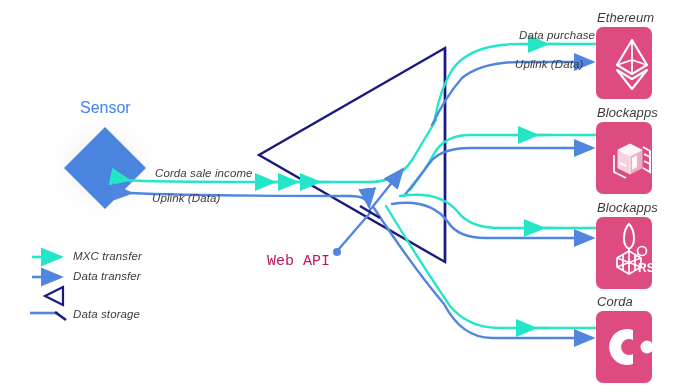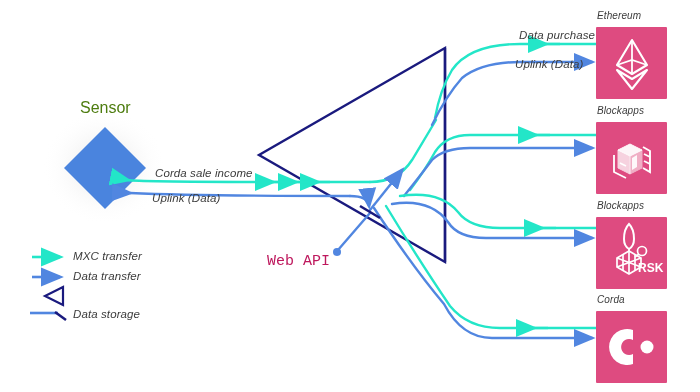--- a/index.html
+++ b/index.html
@@ -11,31 +11,31 @@
     overflow:hidden;
     position:relative;
   }
   #stage{position:absolute;left:0;top:0;width:700px;height:392px;}
   svg#diagram{position:absolute;left:0;top:0;width:700px;height:392px;display:block;}
 
   .node-label{
     position:absolute;
     font-family:"Liberation Sans",sans-serif;
     font-style:italic;
-    font-size:10px;
+    font-size:13px;
     color:#3b3b3b;
     white-space:nowrap;
     letter-spacing:.1px;
   }
   .sensor-label{
     position:absolute;
     font-family:"Liberation Sans",sans-serif;
     font-style:normal;
     font-size:16px;
-    color:#4d7c0f;
+    color:#3b82f6;
     white-space:nowrap;
     text-align:right;
   }
   .webapi-label{
     position:absolute;
     font-family:Liberation Mono, monospace;
     font-style:normal;
     font-size:15px;
     color:#be185d;
     white-space:nowrap;
@@ -53,22 +53,22 @@
     position:absolute;
     font-family:"Liberation Sans",sans-serif;
     font-style:italic;
     font-size:11.5px;
     color:#3b3b3b;
     white-space:nowrap;
     letter-spacing:.1px;
   }
   .chain-box{
     position:absolute;
-    width:71px;height:72px;
-    border-radius:1px;
+    width:56px;height:72px;
+    border-radius:7px;
   }
   .chain-icon{position:absolute;left:0;top:0;width:72px;height:72px;}
 </style>
 </head>
 <body>
 
 <div id="stage">
 
   <svg id="diagram" viewBox="0 0 700 392">
     <defs>

